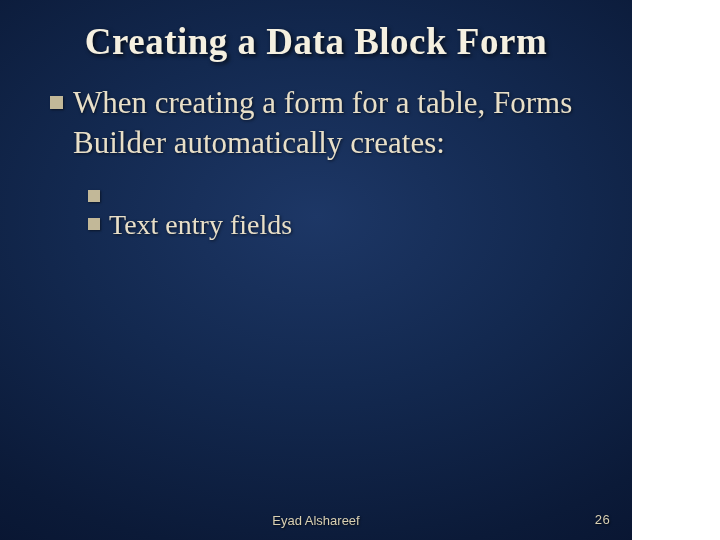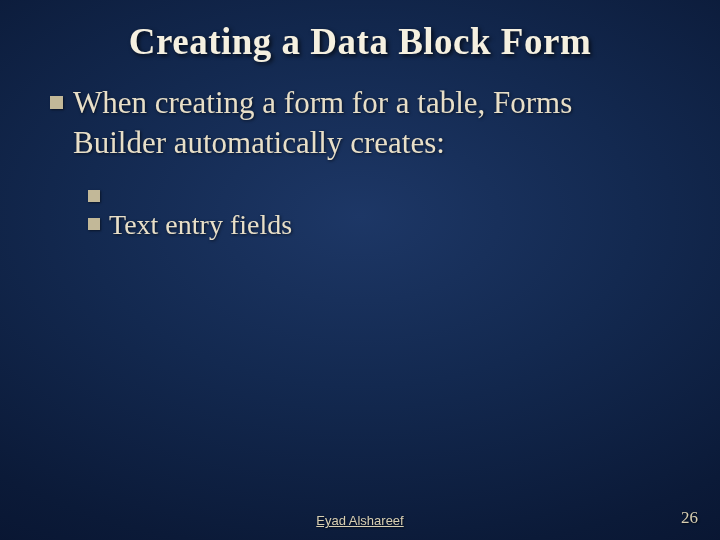--- a/index.html
+++ b/index.html
@@ -4,21 +4,21 @@
 <style>
   html, body {
     margin: 0;
     padding: 0;
     width: 720px;
     height: 540px;
     overflow: hidden;
     font-family: Georgia, 'Times New Roman', Times, serif;
   }
   .slide {
-    width: 720px;
+    width: 632px;
     height: 540px;
     background: radial-gradient(ellipse 110% 90% at 50% 40%, #1d3766 0%, #132950 35%, #0b1a38 70%, #06102a 100%);
     position: relative;
     box-sizing: border-box;
     color: #e8dfc8;
   }
   .title {
     text-align: center;
     font-size: 37px;
     font-weight: bold;
@@ -67,28 +67,27 @@
   }
   .footer-name {
     position: absolute;
     bottom: 12px;
     width: 100%;
     text-align: center;
     font-family: Arial, Helvetica, sans-serif;
     font-size: 13px;
     color: #d8cfb2;
     text-shadow: 1px 1px 2px rgba(0,0,0,0.6);
-    text-decoration: underline;
   }
   .footer-num {
     position: absolute;
     bottom: 12px;
     right: 22px;
-    font-family: Liberation Serif, serif;
-    font-size: 17px;
+    font-family: Liberation Mono, monospace;
+    font-size: 13px;
     color: #d8cfb2;
     text-shadow: 1px 1px 2px rgba(0,0,0,0.6);
   }
 </style>
 </head>
 <body>
 
 <div class="slide">
 
   <div class="title">Creating a Data Block Form</div>

